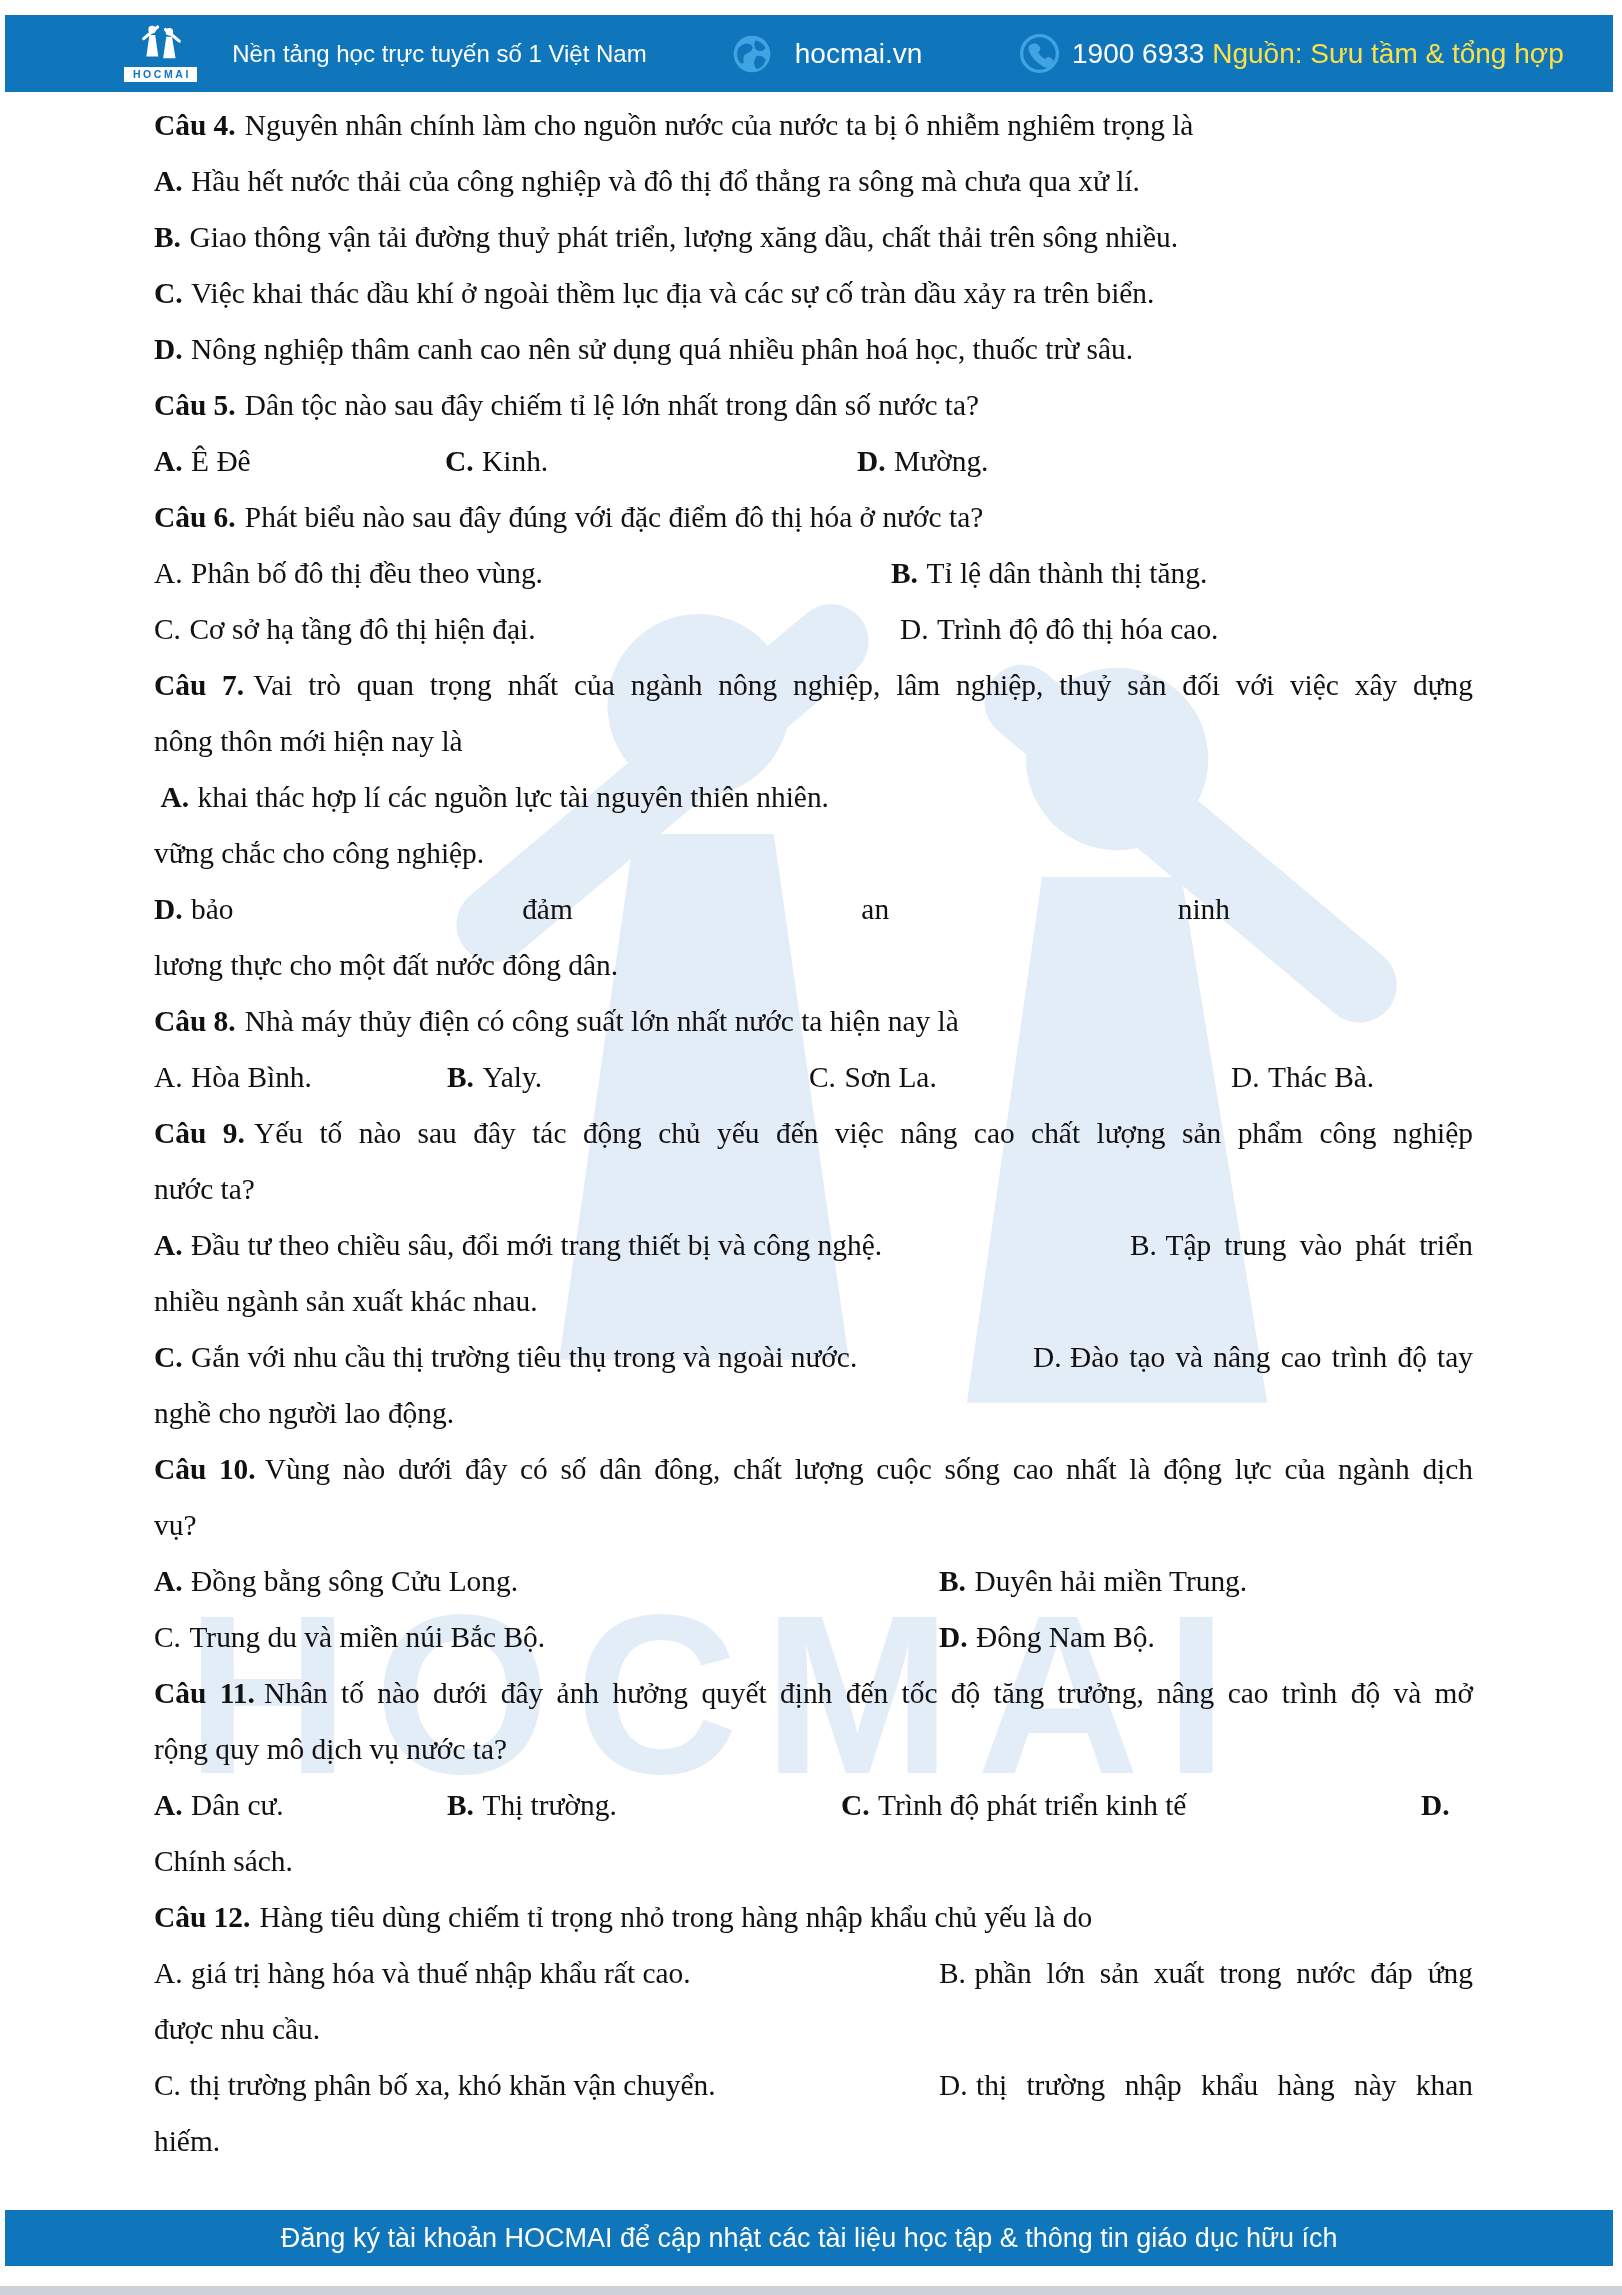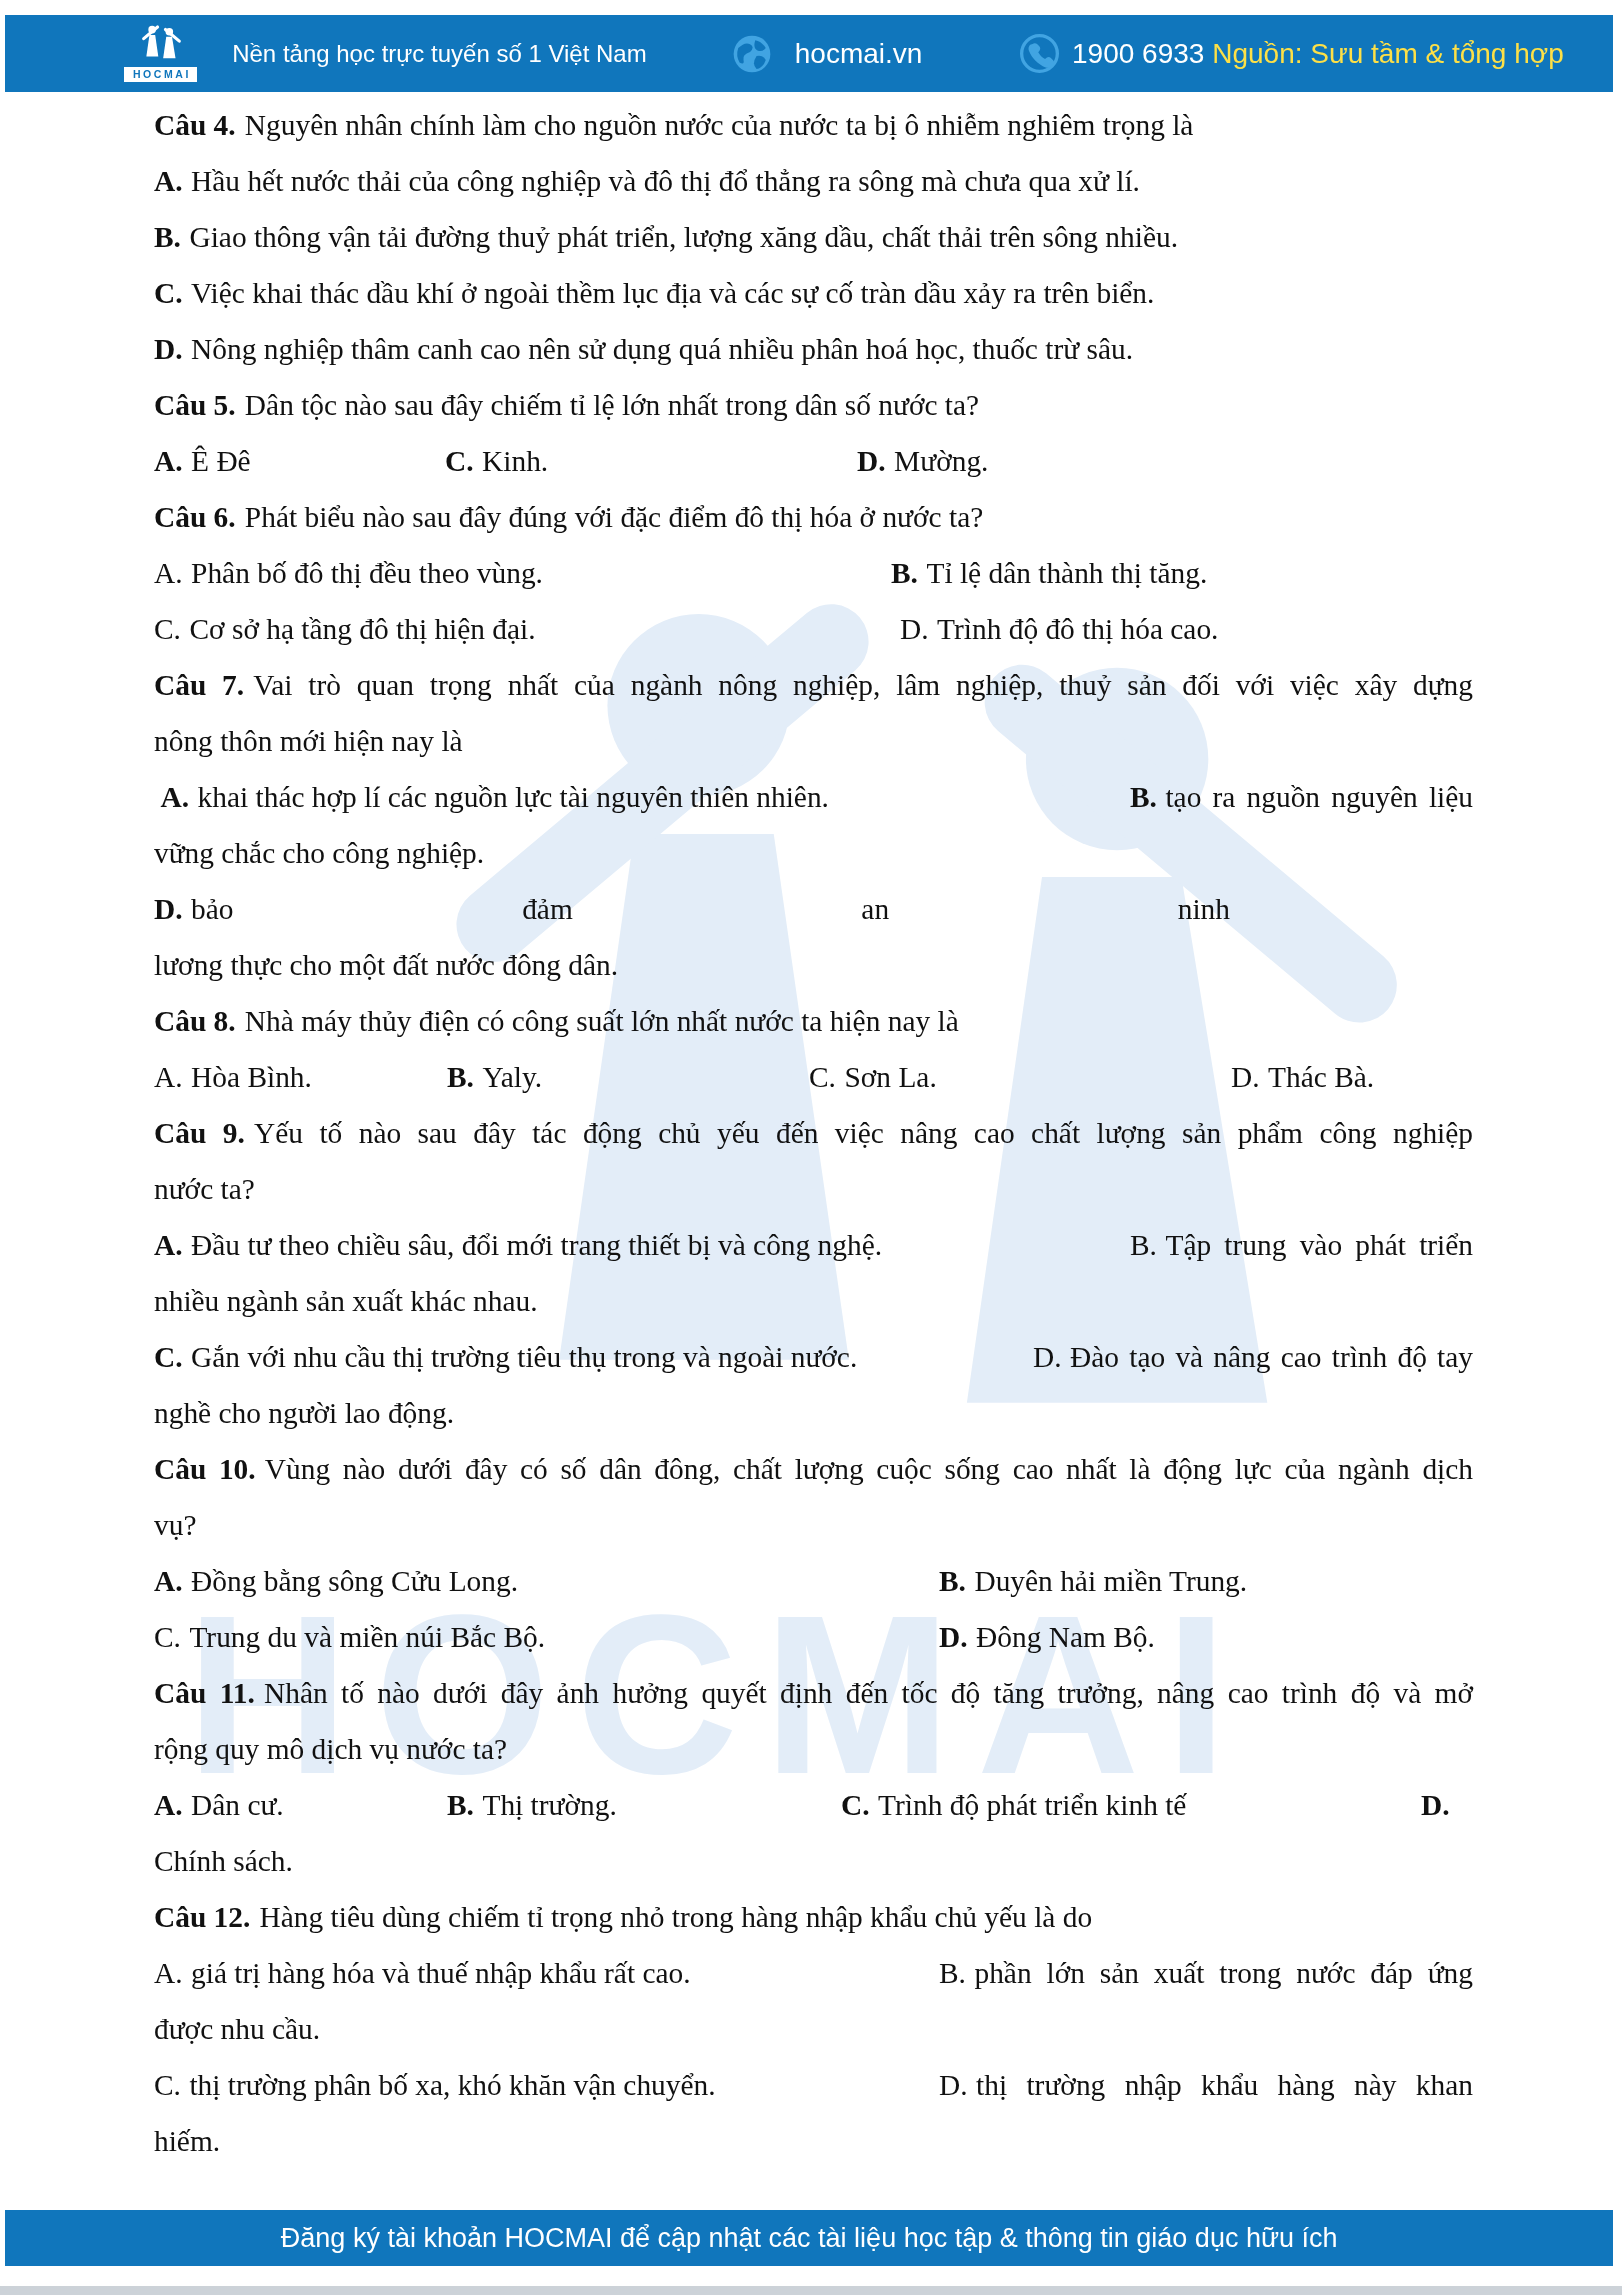--- a/index.html
+++ b/index.html
@@ -156,21 +156,20 @@
     </div>
     <div class="ln row r-c6b">
       <div class="cell rg"><b class="lab">C.</b><span>Cơ sở hạ tầng đô thị hiện đại.</span></div>
       <div class="cell rg"><b class="lab">D.</b><span>Trình độ đô thị hóa cao.</span></div>
     </div>
 
     <div class="ln jst"><b class="qnum">Câu 7.</b><span>Vai trò quan trọng nhất của ngành nông nghiệp, lâm nghiệp, thuỷ sản đối với việc xây dựng</span></div>
     <div class="ln">nông thôn mới hiện nay là</div>
     <div class="ln row r-c7a">
       <div class="cell ind"><b class="lab">A.</b><span>khai thác hợp lí các nguồn lực tài nguyên thiên nhiên.</span></div>
-      <div class="cell jst"><b class="lab">B.</b><span>tạo ra nguồn nguyên liệu</span></div>
     </div>
     <div class="ln">vững chắc cho công nghiệp.</div>
     <div class="ln row r-c7b">
       <div class="cell jst"><b class="lab">D.</b><span>bảo đảm an ninh</span></div>
     </div>
     <div class="ln">lương thực cho một đất nước đông dân.</div>
 
     <div class="ln"><b class="qnum">Câu 8.</b><span>Nhà máy thủy điện có công suất lớn nhất nước ta hiện nay là</span></div>
     <div class="ln row r-c8">
       <div class="cell rg"><b class="lab">A.</b><span>Hòa Bình.</span></div>

